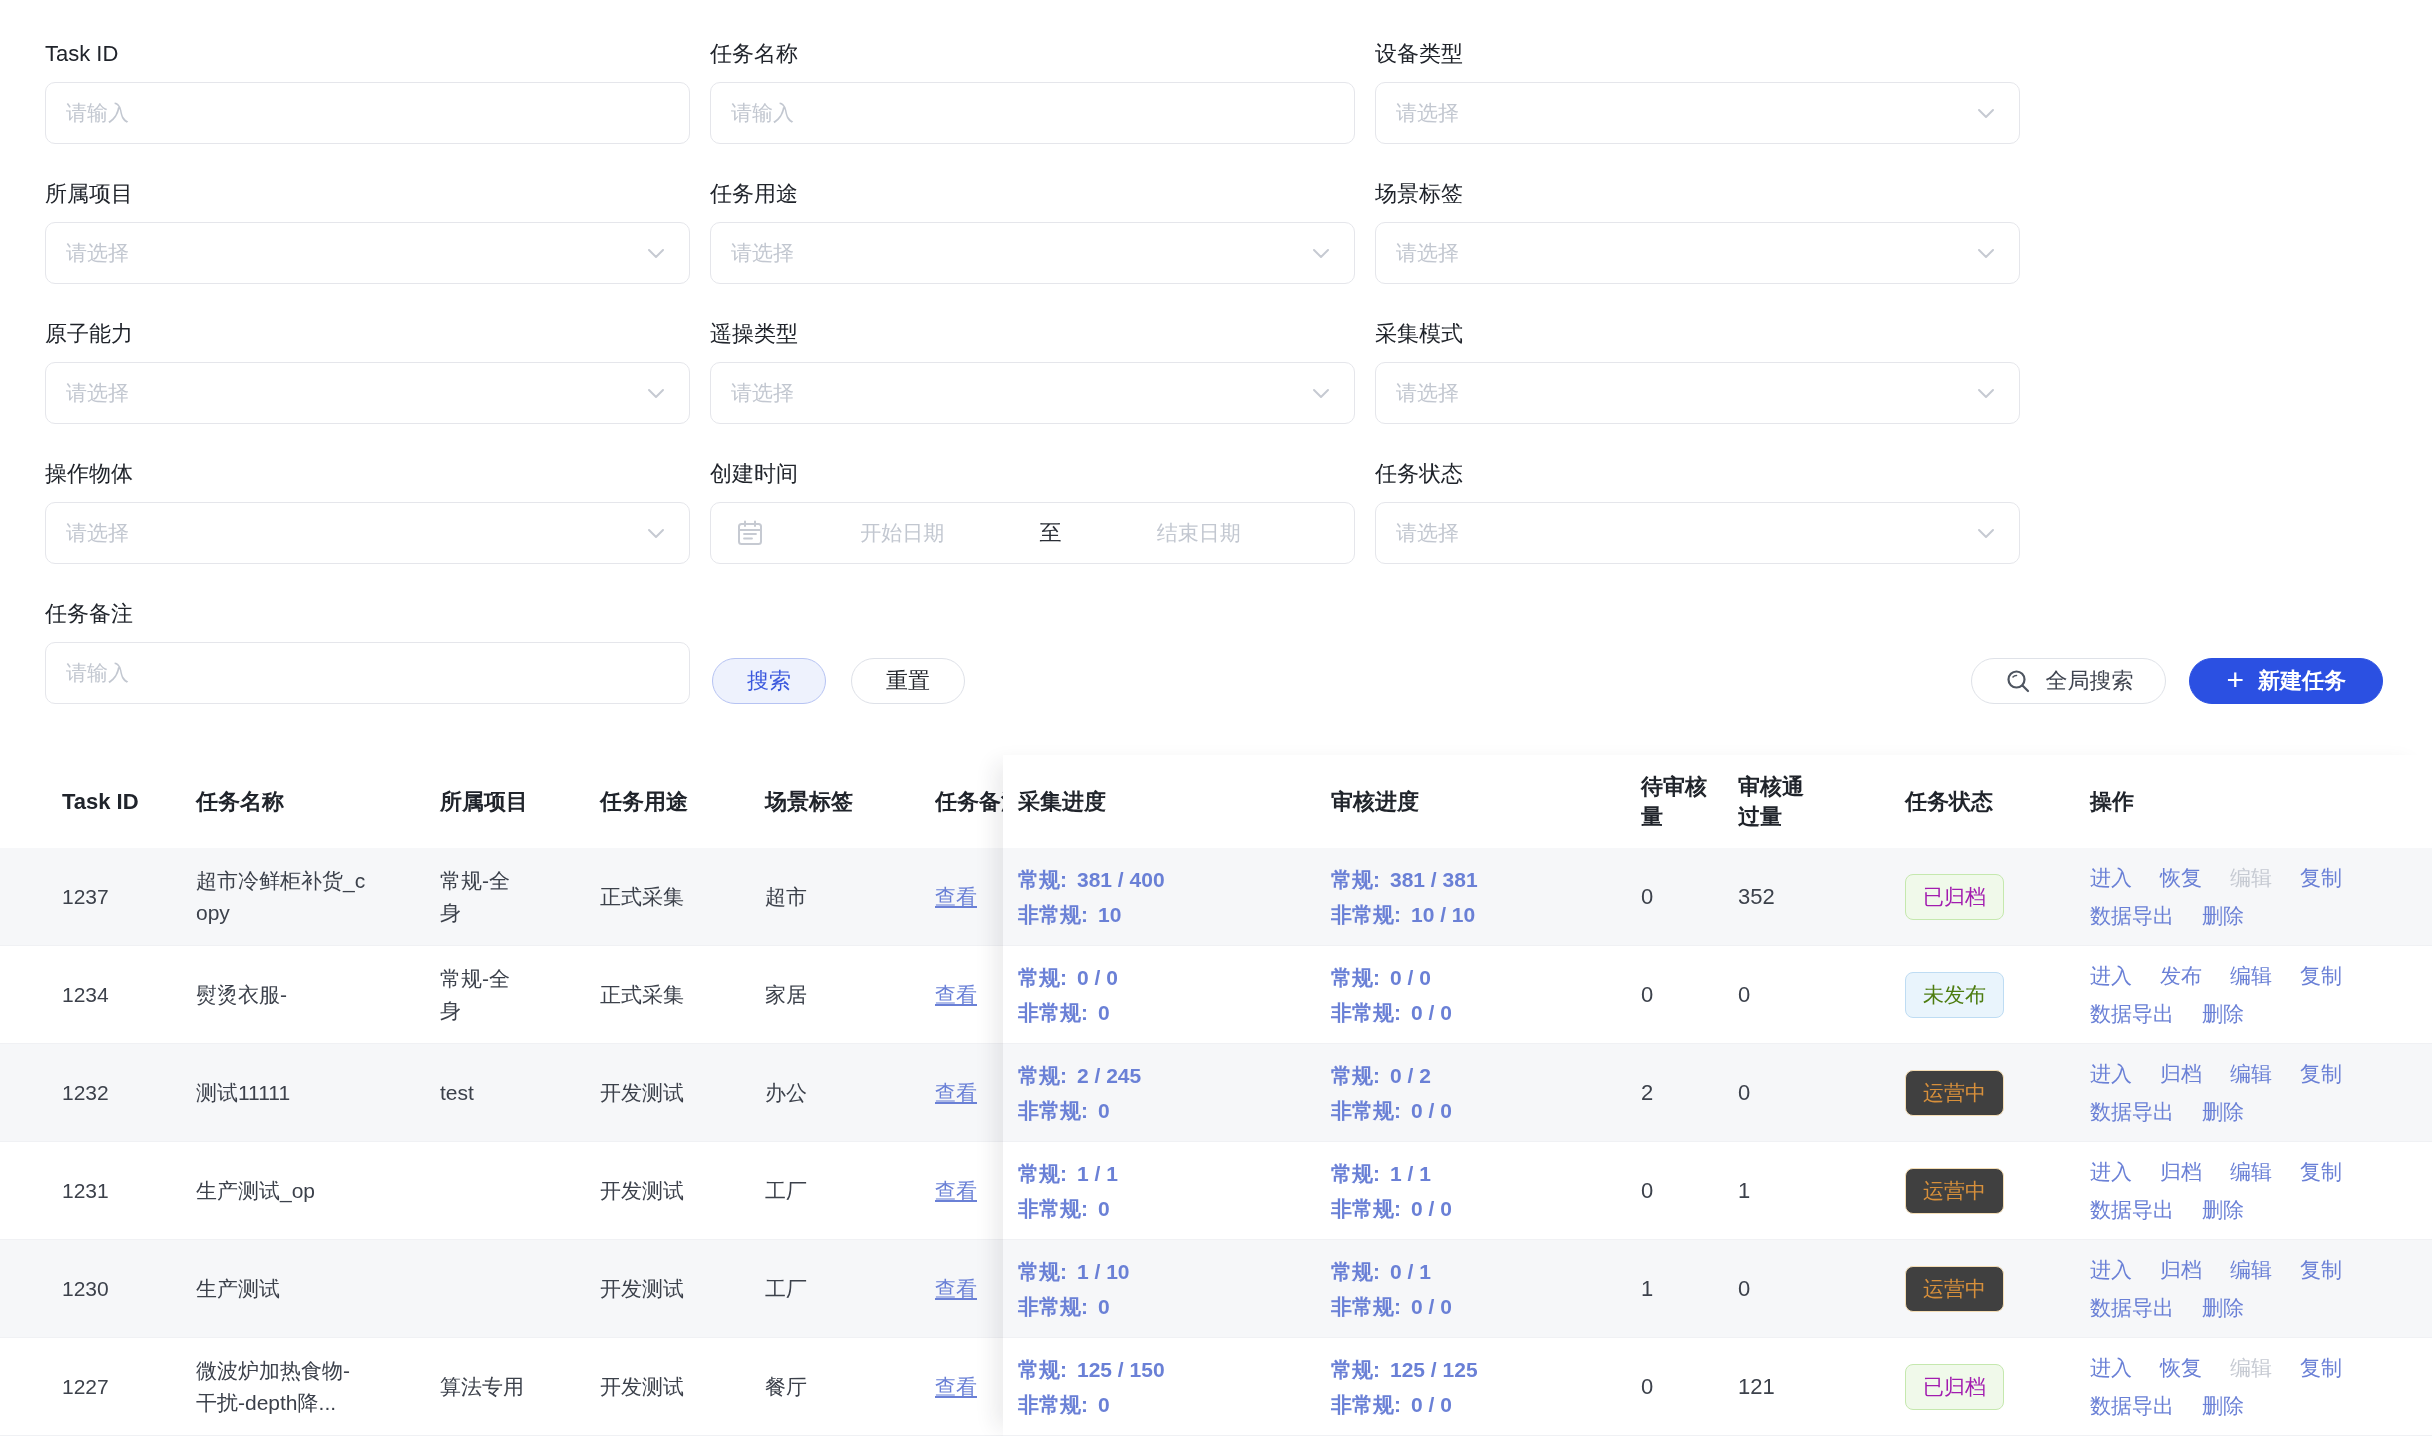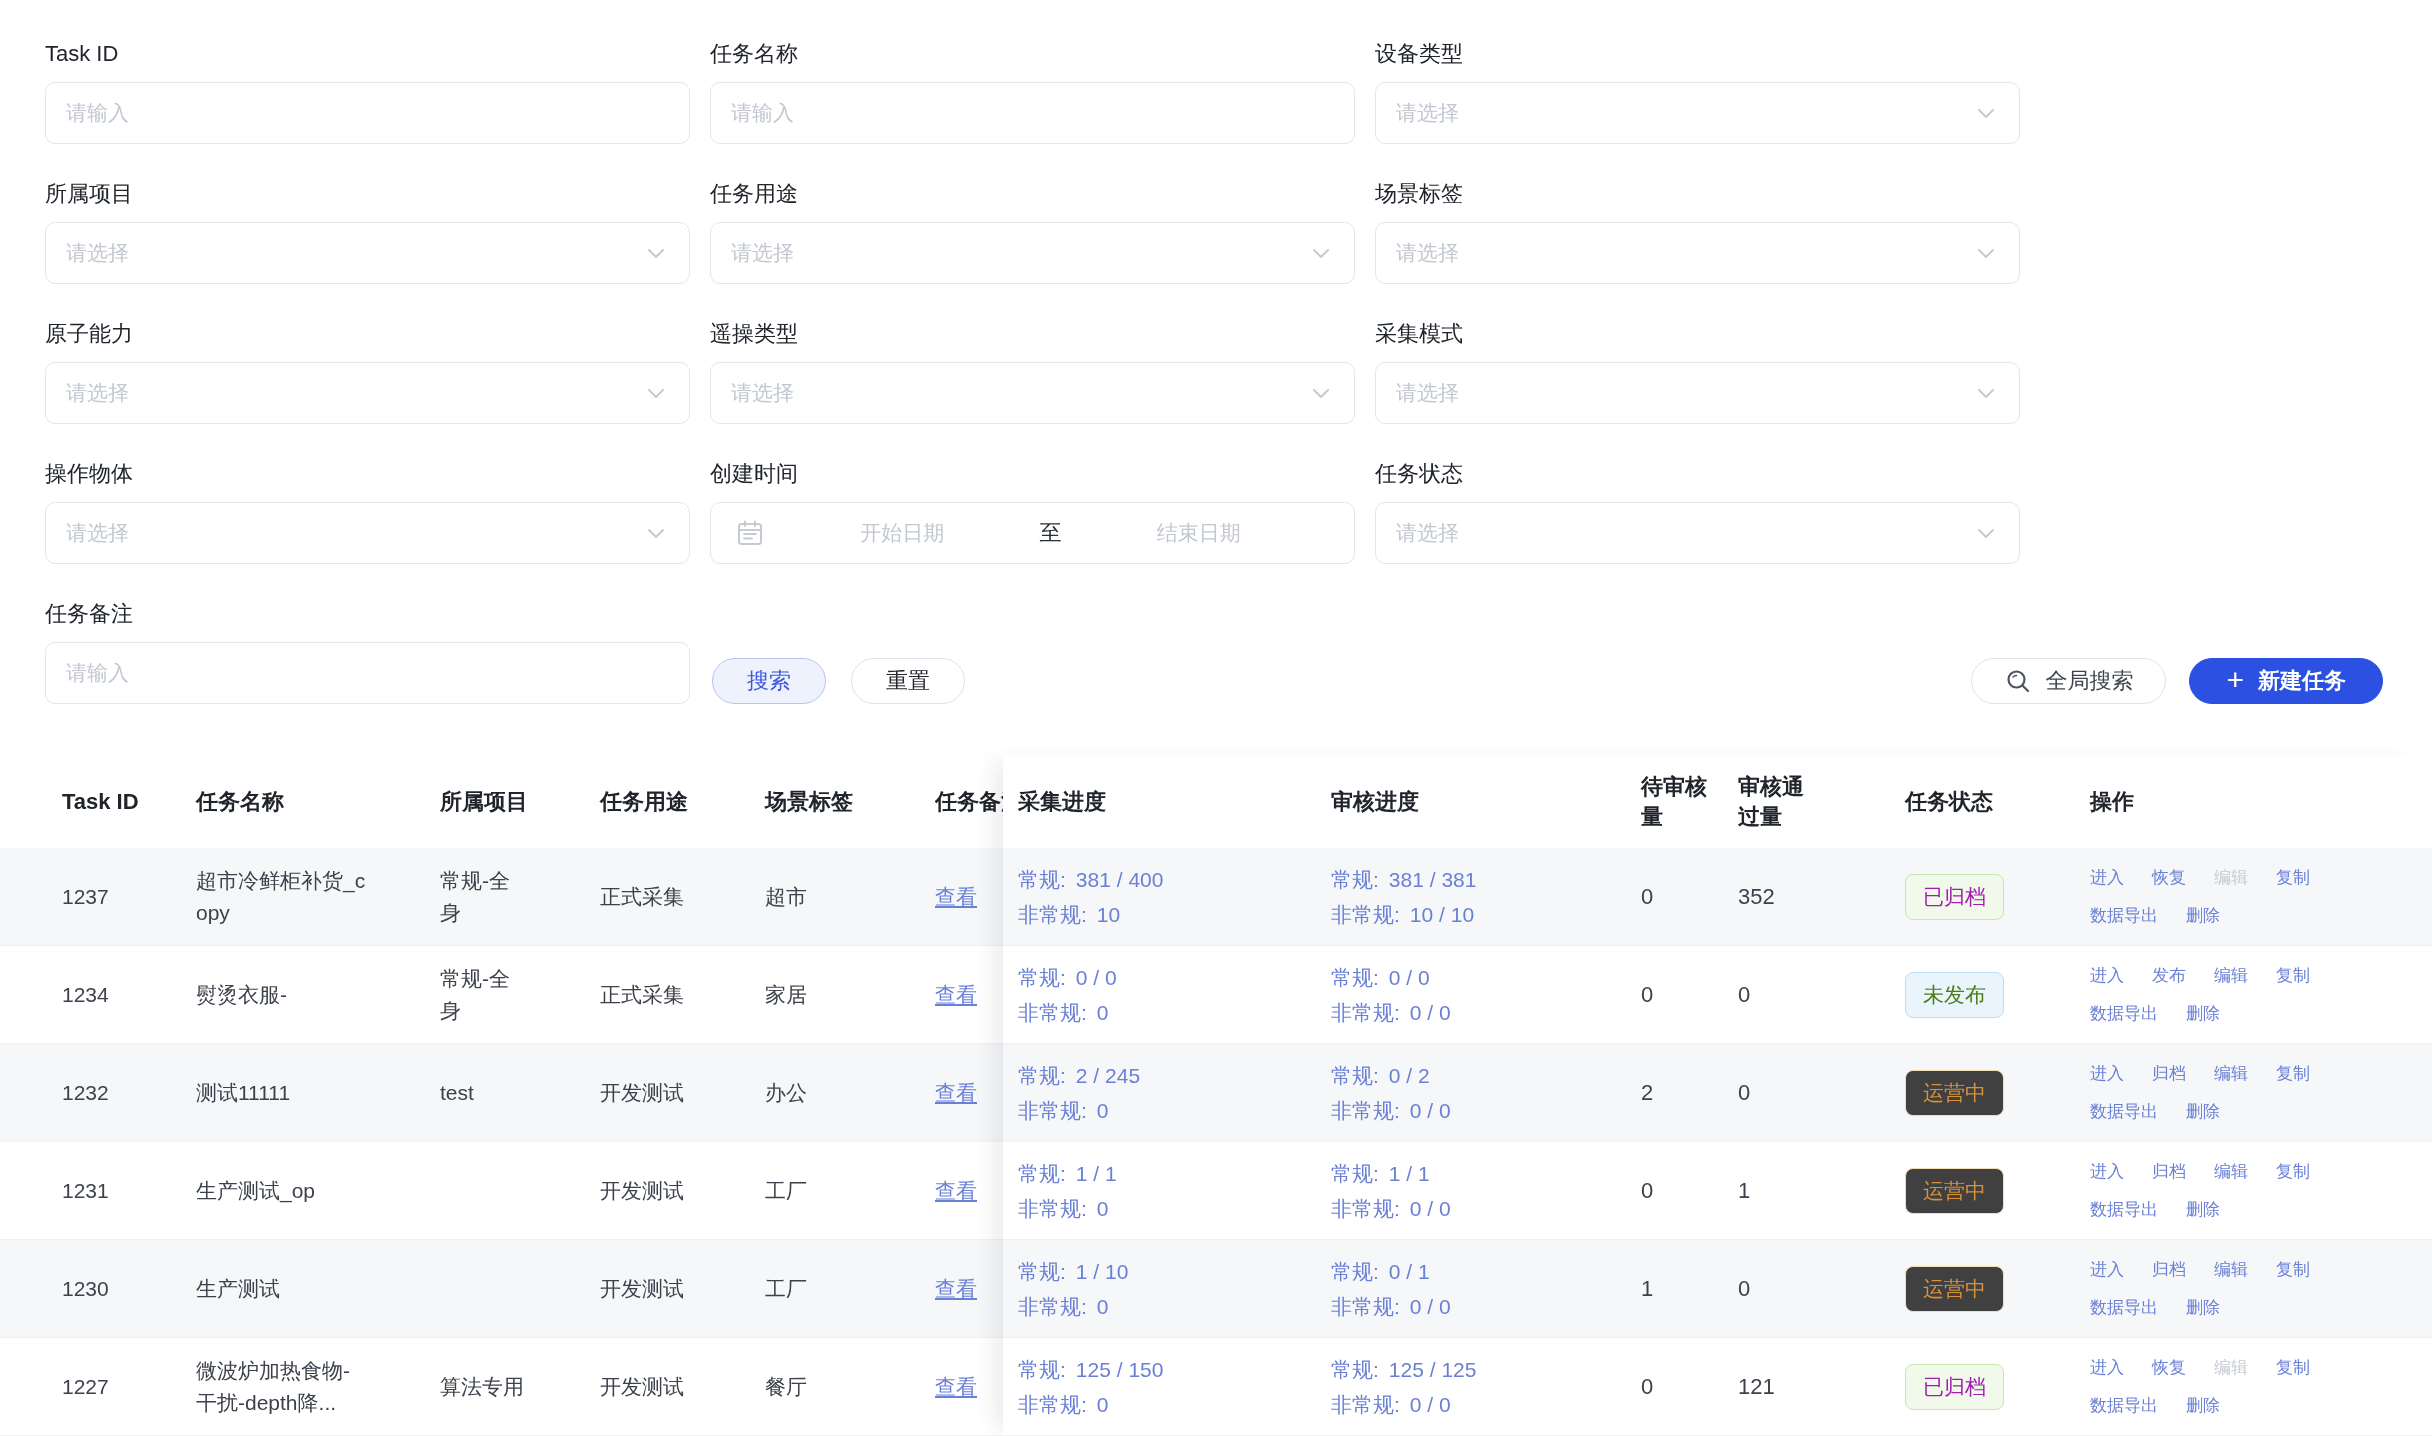--- a/index.html
+++ b/index.html
@@ -53,26 +53,26 @@
   .c-remark  { width:68px; overflow:hidden; white-space:nowrap; }
 
   .c-collect { width:313px; }
   .c-review  { width:310px; }
   .c-pending { width:70px;  margin-right:27px; }
   .c-passed  { width:84px;  margin-right:83px; }
   .c-status  { width:185px; }
   .c-actions { width:312px; }
 
   .num { font-size:22px; }
-  .prog { color:#6a80d6; font-size:21px; line-height:35px; }
+  .prog { color:#6a80d6; font-size:21px; line-height:35px;font-weight:bold; }
   .prog .pl { margin-right:10px; }
   .link { color:#6a80d6; text-decoration:none; cursor:pointer; }
   .view { text-decoration:underline; }
   .acts { display:flex; flex-wrap:wrap; column-gap:28px; row-gap:2px; line-height:36px; align-content:center; }
-  .alink { font-size:17px; color:#6a80d6; cursor:pointer; white-space:nowrap; }
+  .alink { font-size:21px; color:#6a80d6; cursor:pointer; white-space:nowrap; }
   .alink.dis { color:#c6cad2; cursor:default; }
 
   .badge { display:inline-flex; align-items:center; height:46px; padding:0 17px; border-radius:8px; font-size:21px; }
   .badge.green  { color:#a21caf; background:#f0f9ea; border:1px solid #c5e8ae; }
   .badge.blue   { color:#4d7c0f; background:#e9f4fc; border:1px solid #bedcf3; }
   .badge.orange { color:#d8903b; background:#404040; border:1px solid #f4ddb4; }
 </style>
 </head>
 <body>
 

